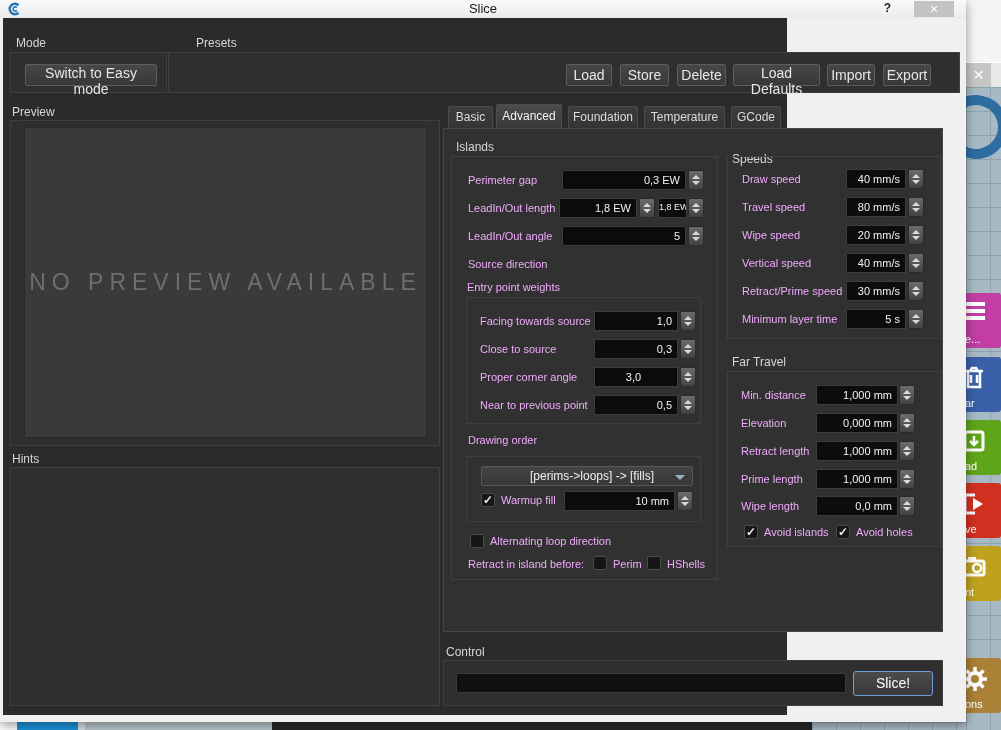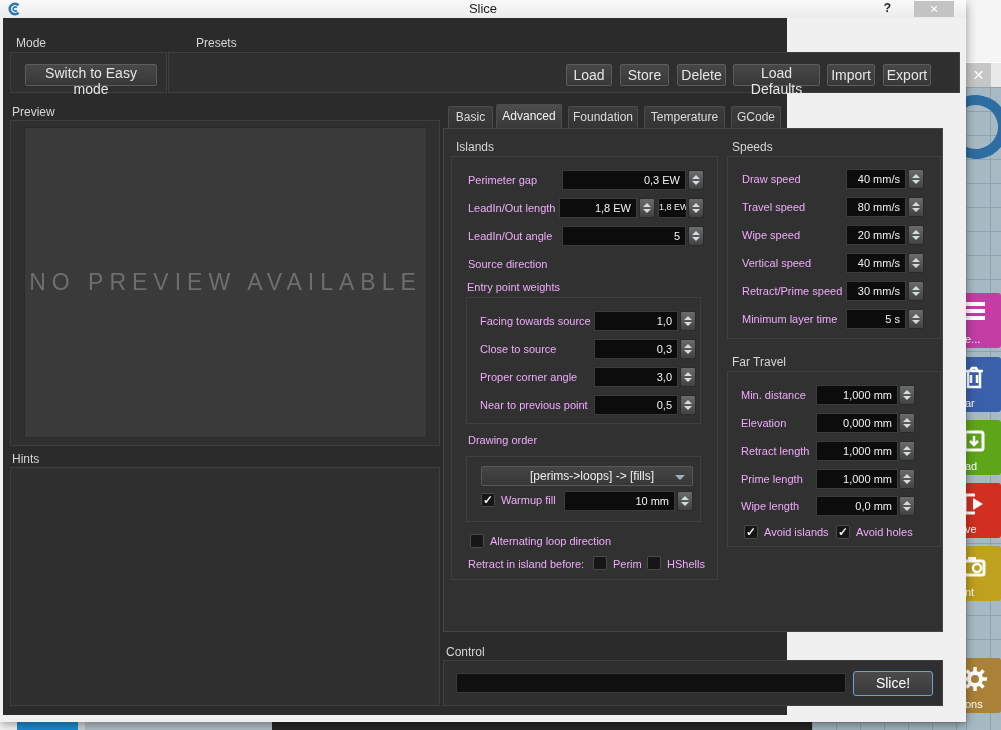--- a/index.html
+++ b/index.html
@@ -243,21 +243,21 @@
         </span>
 
       <span class="flabel" style="left:36px; top:214px;">Close to source</span>
       <span class="sfield" style="left:150px; top:210px; width:84px;">0,3</span>
       <span class="spin" style="left:236px; top:210px;">
           <i class="up"></i>
           <i class="dn"></i>
         </span>
 
       <span class="flabel" style="left:36px; top:242px;">Proper corner angle</span>
-      <span class="sfield" style="left:150px; top:238px; width:84px;">3,0</span>
+      <span class="sfield" style="left:150px; top:238px; width:84px;text-align:center;">3,0</span>
       <span class="spin" style="left:236px; top:238px;">
           <i class="up"></i>
           <i class="dn"></i>
         </span>
 
       <span class="flabel" style="left:36px; top:270px;">Near to previous point</span>
       <span class="sfield" style="left:150px; top:266px; width:84px;">0,5</span>
       <span class="spin" style="left:236px; top:266px;">
           <i class="up"></i>
           <i class="dn"></i>
@@ -279,21 +279,21 @@
 
       <span class="cb" style="left:26px; top:405px;"></span>
       <span class="flabel" style="left:46px; top:406px;">Alternating loop direction</span>
 
       <span class="flabel" style="left:24px; top:429px;">Retract in island before:</span>
       <span class="cb" style="left:149px; top:427px;"></span>
       <span class="flabel" style="left:169px; top:429px;text-align:center;">Perim</span>
       <span class="cb" style="left:203px; top:427px;"></span>
       <span class="flabel" style="left:223px; top:429px;">HShells</span>
 
-      <span class="glabel" style="left:288px; top:11px;">Speeds</span>
+      <span class="glabel" style="left:288px; top:23px;">Speeds</span>
       <div class="gbox" style="left:283px; top:27px; width:214px; height:183px; background:transparent;"></div>
 
       <span class="flabel" style="left:298px; top:44px;">Draw speed</span>
       <span class="sfield" style="left:402px; top:40px; width:60px;">40 mm/s</span>
       <span class="spin" style="left:464px; top:40px;">
           <i class="up"></i>
           <i class="dn"></i>
         </span>
 
       <span class="flabel" style="left:298px; top:72px;">Travel speed</span>

